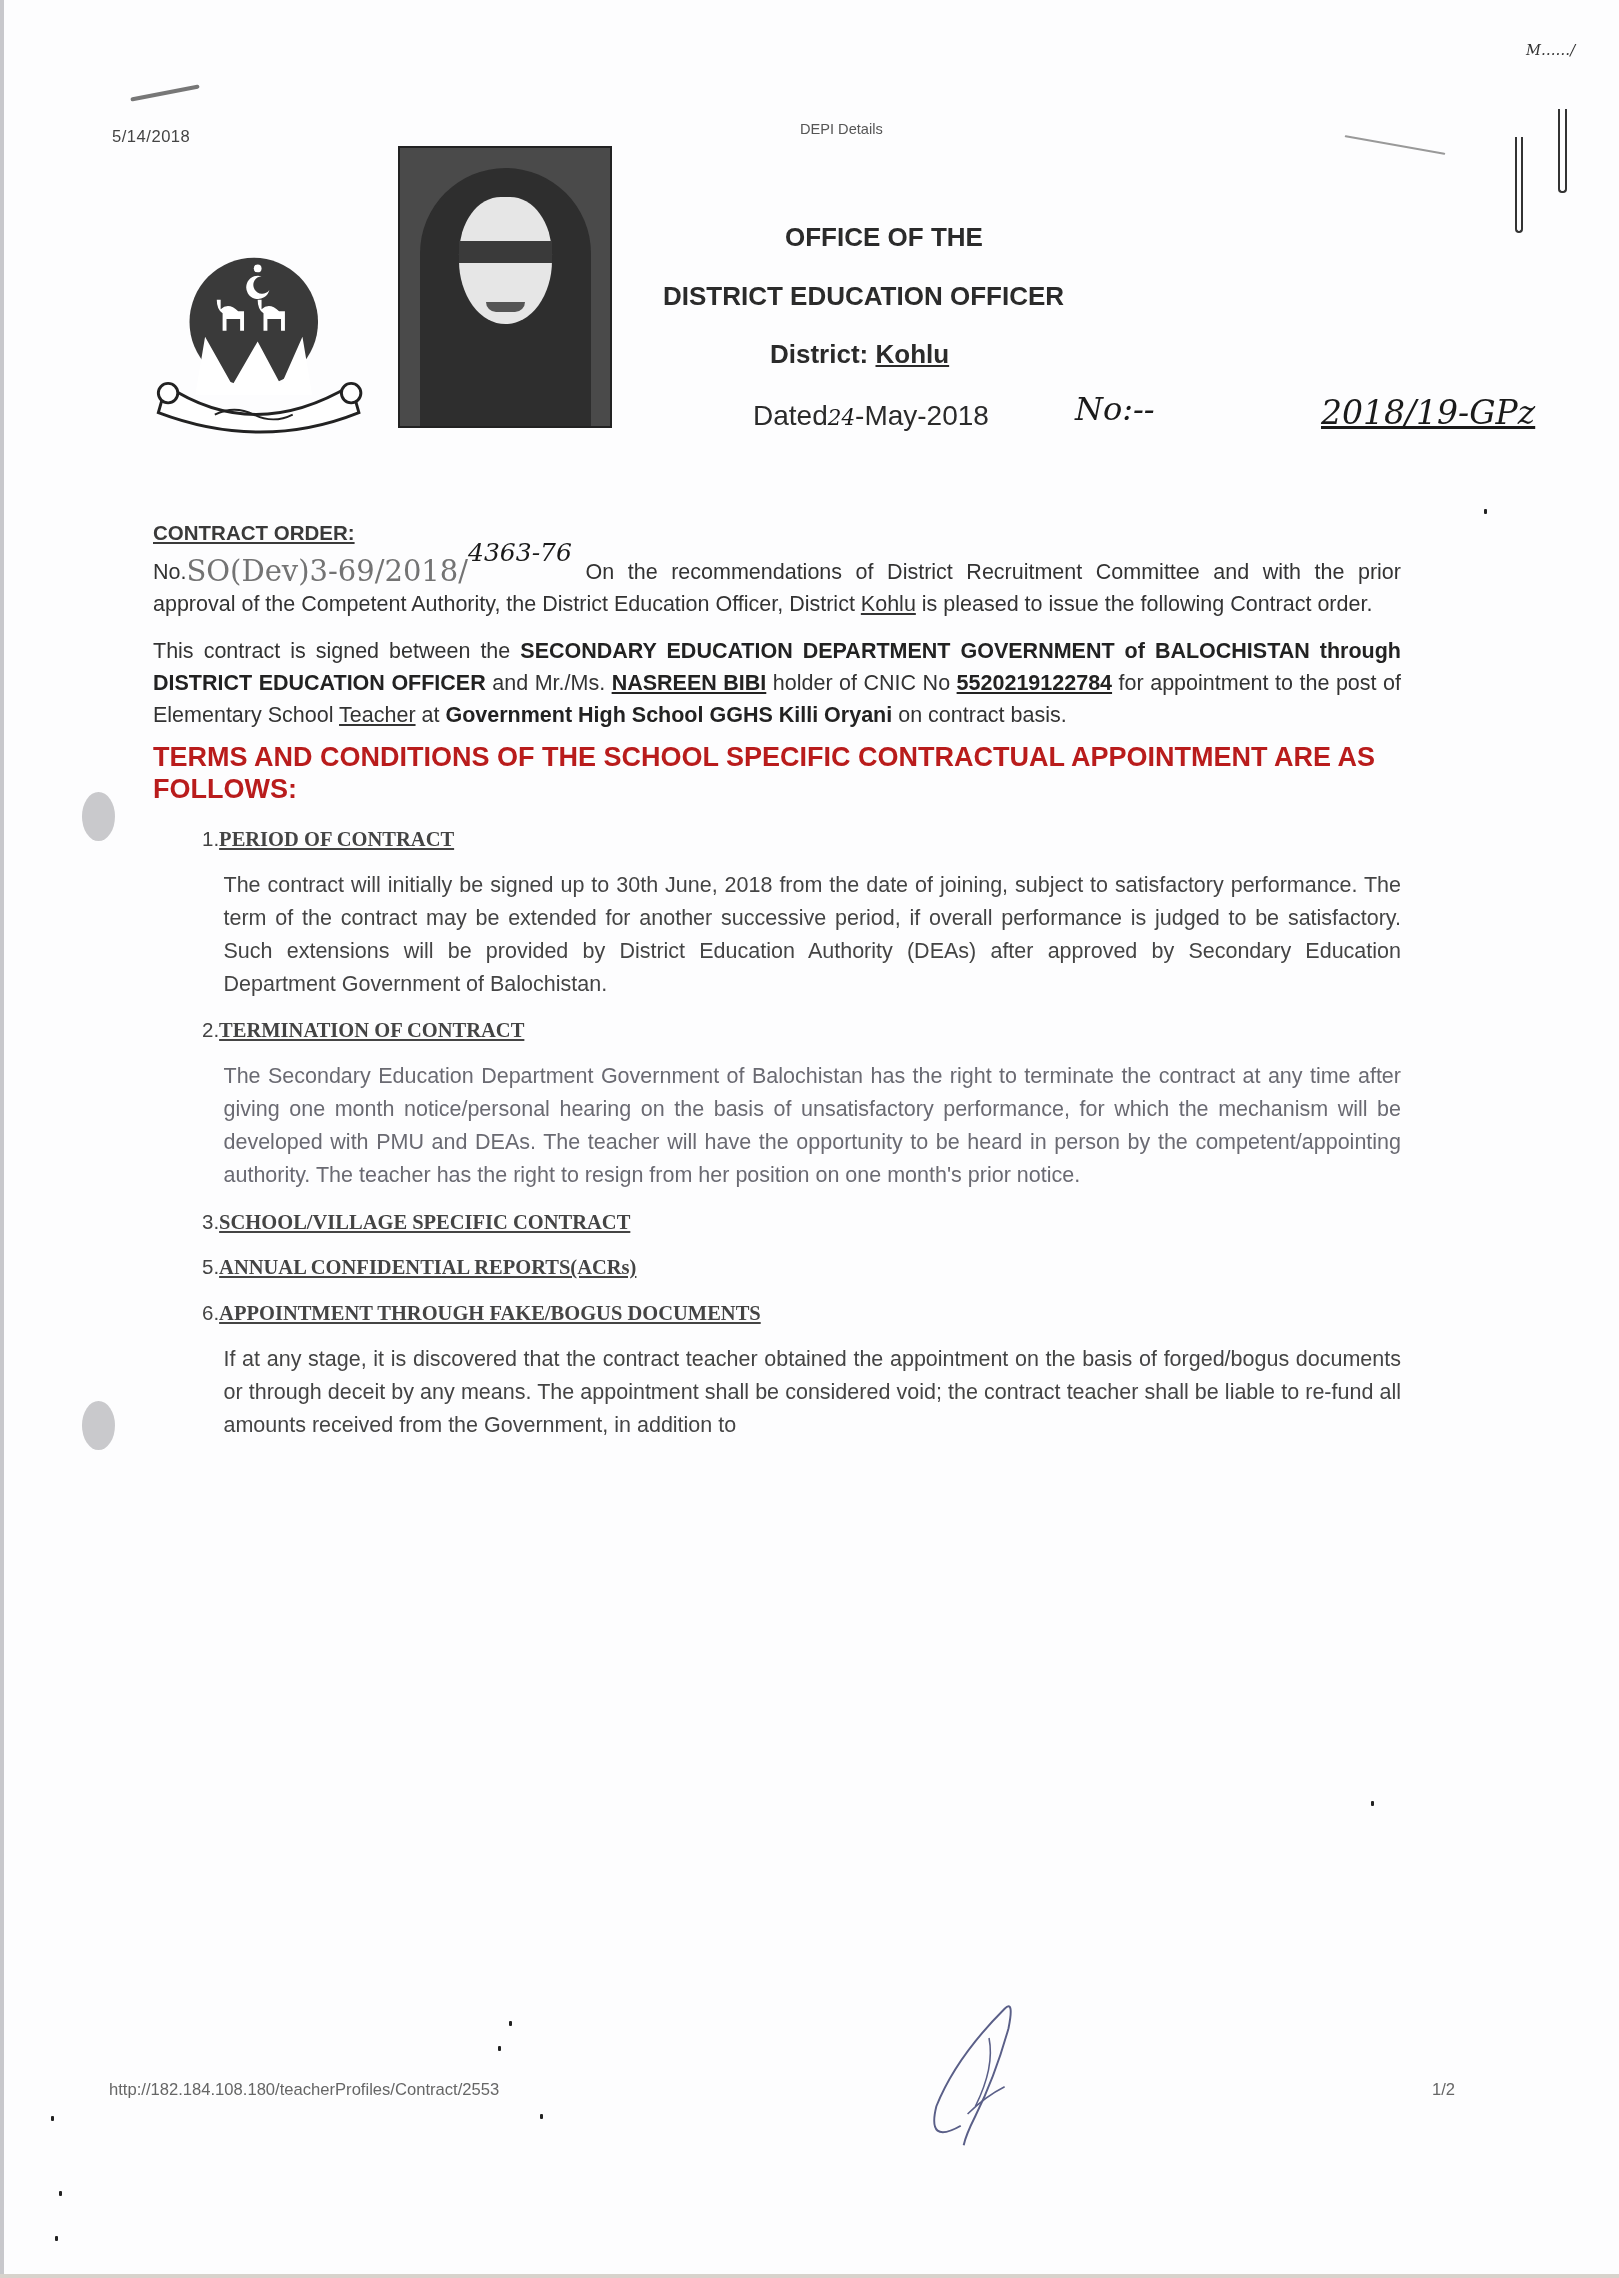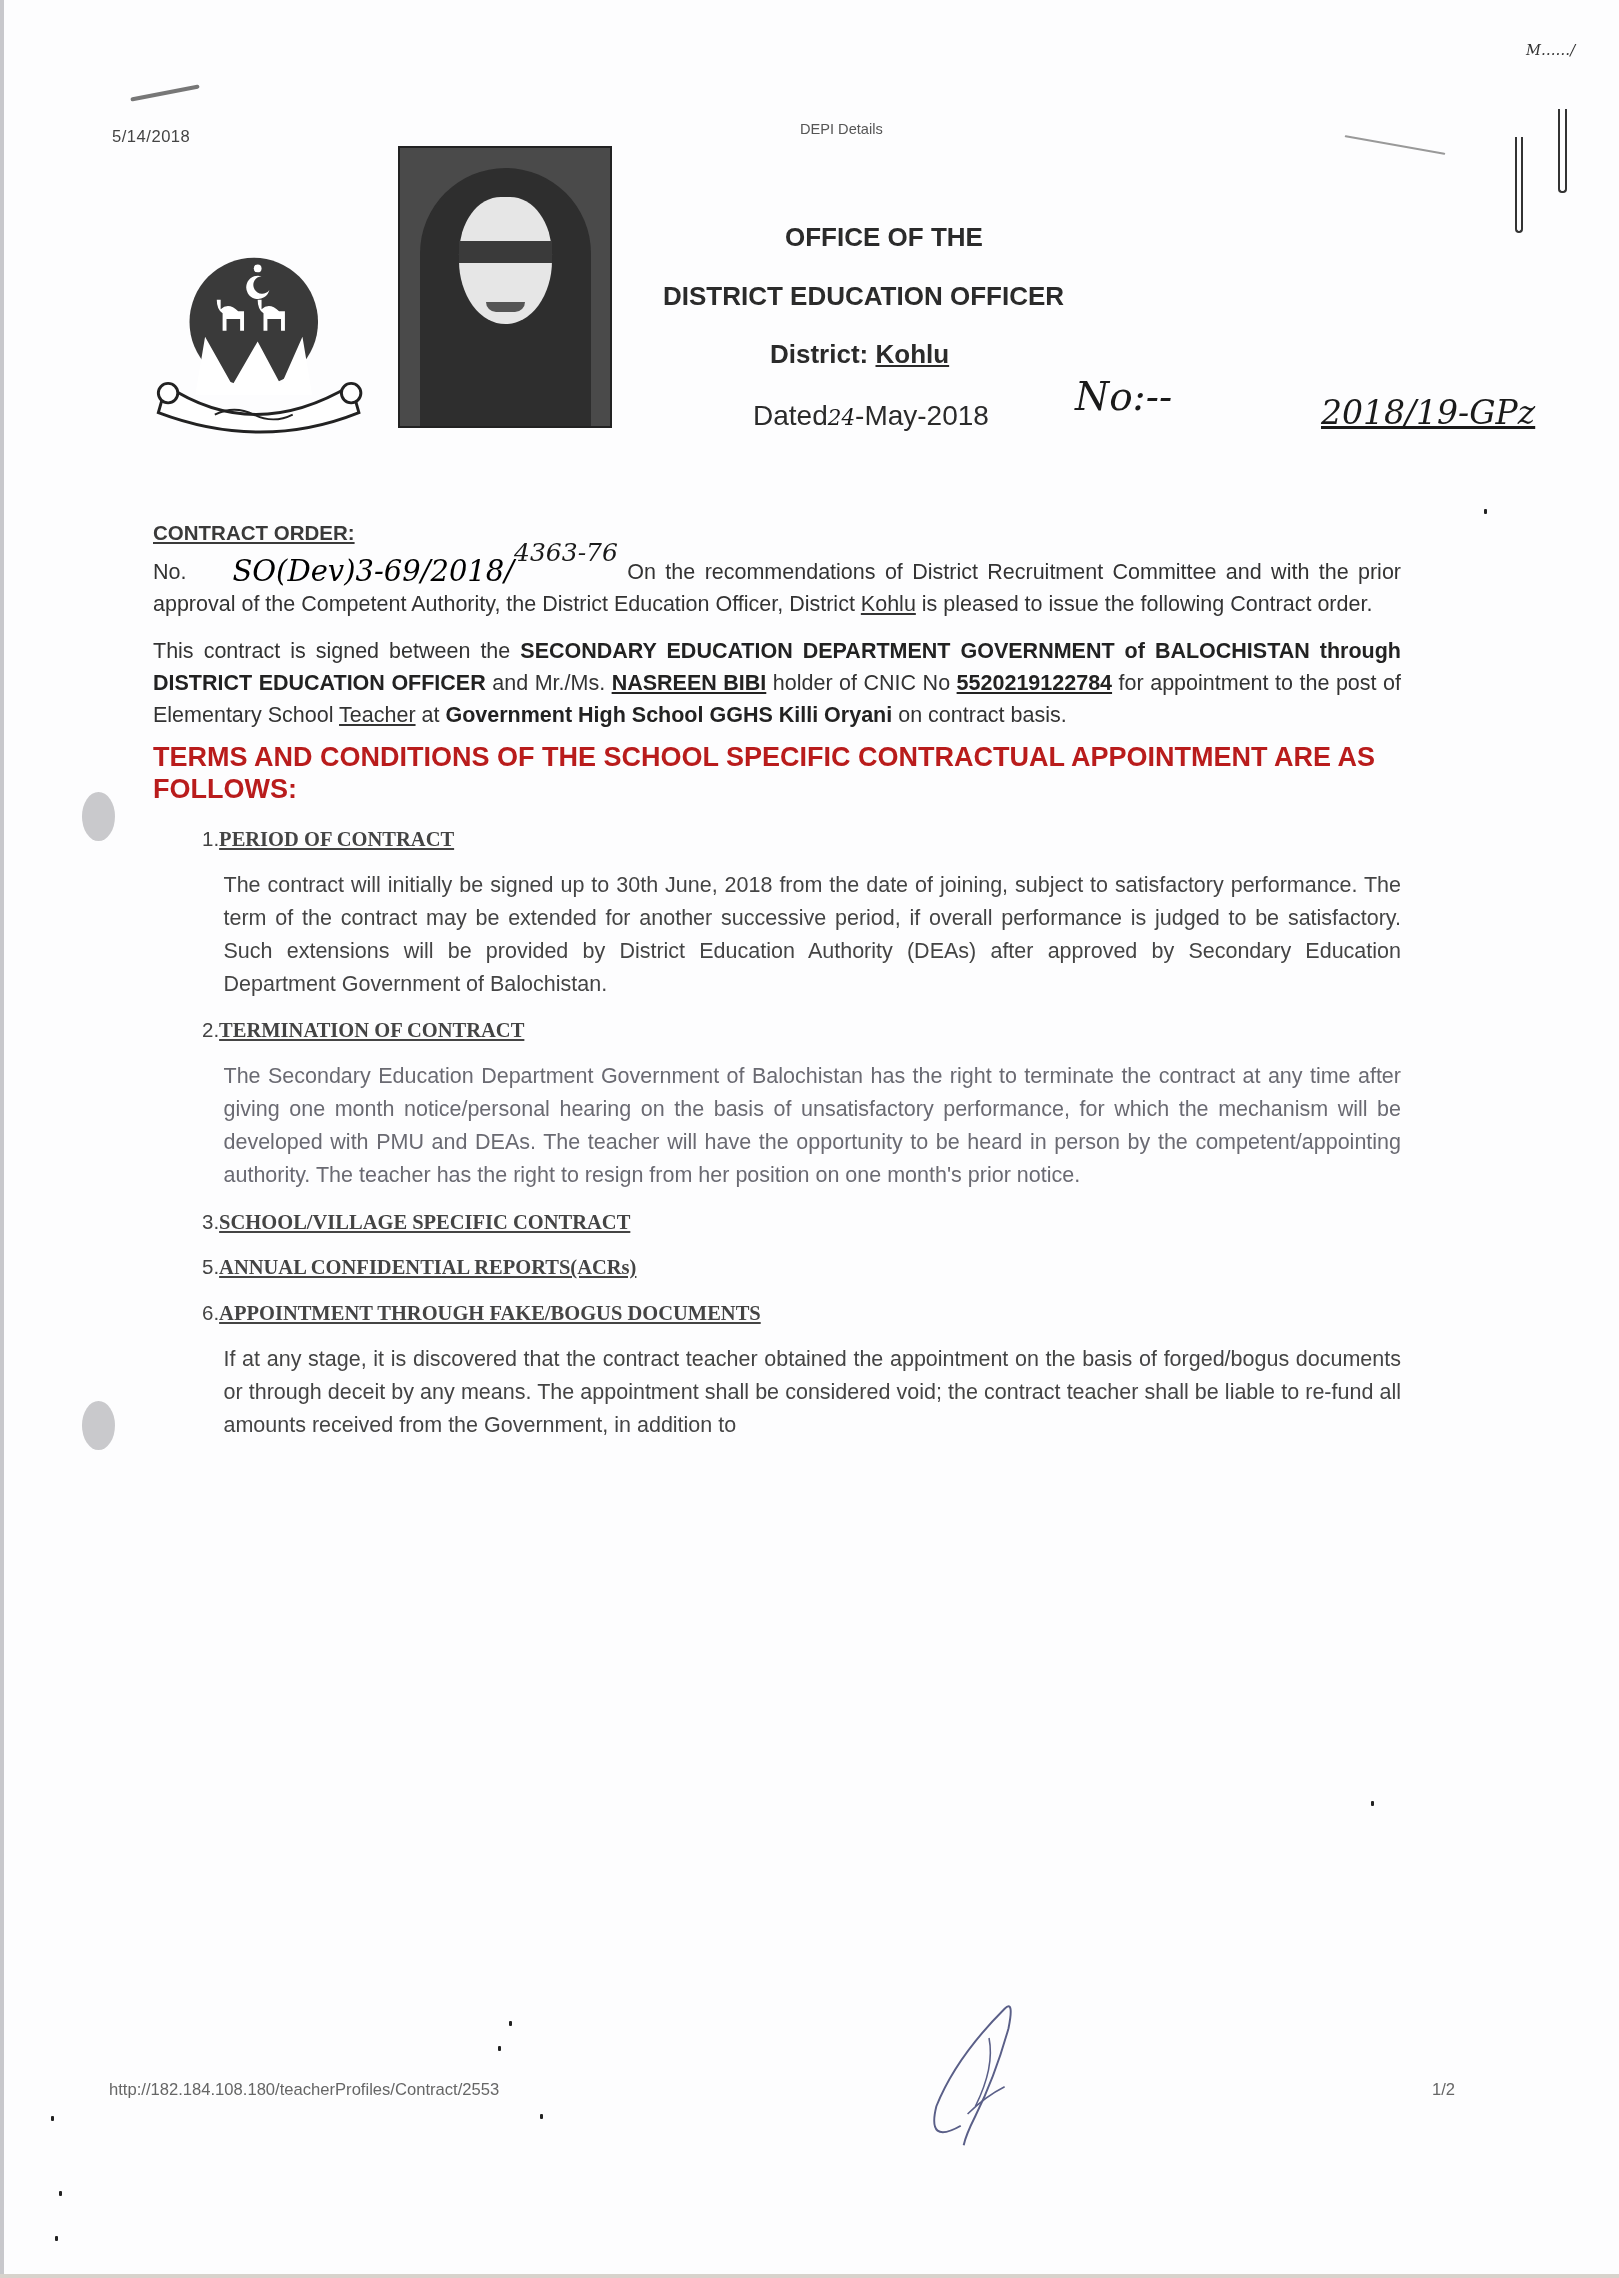--- a/index.html
+++ b/index.html
@@ -28,27 +28,27 @@
     .photo .eyes { position: absolute; left: 59px; top: 93px; width: 93px; height: 21.5px; background: #3a3a3a; }
     .photo .mouth { position: absolute; left: 86px; top: 154px; width: 39px; height: 9.8px; border-radius: 0 0 19.5px 19.5px; background: #555; }
 
     .office-block { position: absolute; left: 663px; top: 222px; width: 488px; font-family: "Liberation Sans", sans-serif; }
     .office-line1 { position: absolute; left: 122px; top: 0; font-size: 26px; font-weight: bold; color: #2b2b2b; white-space: nowrap; }
     .office-line2 { position: absolute; left: 0; top: 59px; font-size: 26px; font-weight: bold; color: #2b2b2b; white-space: nowrap; }
     .office-line3 { position: absolute; left: 107px; top: 117px; font-size: 26px; font-weight: bold; color: #2b2b2b; white-space: nowrap; }
     .office-line3 .u { text-decoration: underline; font-weight: bold; }
     .dated-line { position: absolute; left: 753px; top: 400px; font-size: 28px; color: #2b2b2b; white-space: nowrap; }
     .hand { font-family: "DejaVu Serif", serif; font-style: italic; color: #1a1a1a; }
-    .no-hand { position: absolute; left: 1075px; top: 374px; font-size: 39px; text-align: right; }
+    .no-hand { position: absolute; left: 1075px; top: 390px; font-size: 32px; text-align: right; }
     .ref-hand { position: absolute; left: 1321px; top: 393px; font-size: 33px; text-decoration: underline; }
 
     .content { position: absolute; left: 153px; top: 517px; width: 1248px; font-size: 21.5px; line-height: 32px; color: #333; }
     .contract-title { font-weight: bold; text-decoration: underline; font-size: 20.5px; color: #3a3a3a; margin: 0 0 3.9px 0; }
     .para { text-align: justify; margin: 0 0 9.8px 0; }
-    .ref-num { font-family: "DejaVu Serif", serif; font-style: italic; font-size: 29px; color: #000000; position: relative; top: 2px; margin-left: 46px; }
+    .ref-num { font-family: "DejaVu Serif", serif; font-size: 29px; color: #737373; position: relative; top: 2px; }
     .ref-sup { font-family: "DejaVu Serif", serif; font-style: italic; font-size: 25px; color: #1a1a1a; position: relative; top: -17.6px; }
     .b { font-weight: bold; color: #222; }
     .u { text-decoration: underline; }
     .terms-title { font-weight: bold; font-size: 27px; color: #b91c1c; margin: 9.8px 0 17.6px 0; }
 
     .section { margin: 0 0 13.7px 49px; }
     .section-head { font-size: 20.5px; color: #444; margin-bottom: 13.7px; }
     .section-head .t { font-weight: bold; text-decoration: underline; font-family: Liberation Serif, serif; }
     .section-body { margin-left: 21.5px; text-align: justify; color: #444; line-height: 33px; }
     .faded { color: #6a6a72; }

